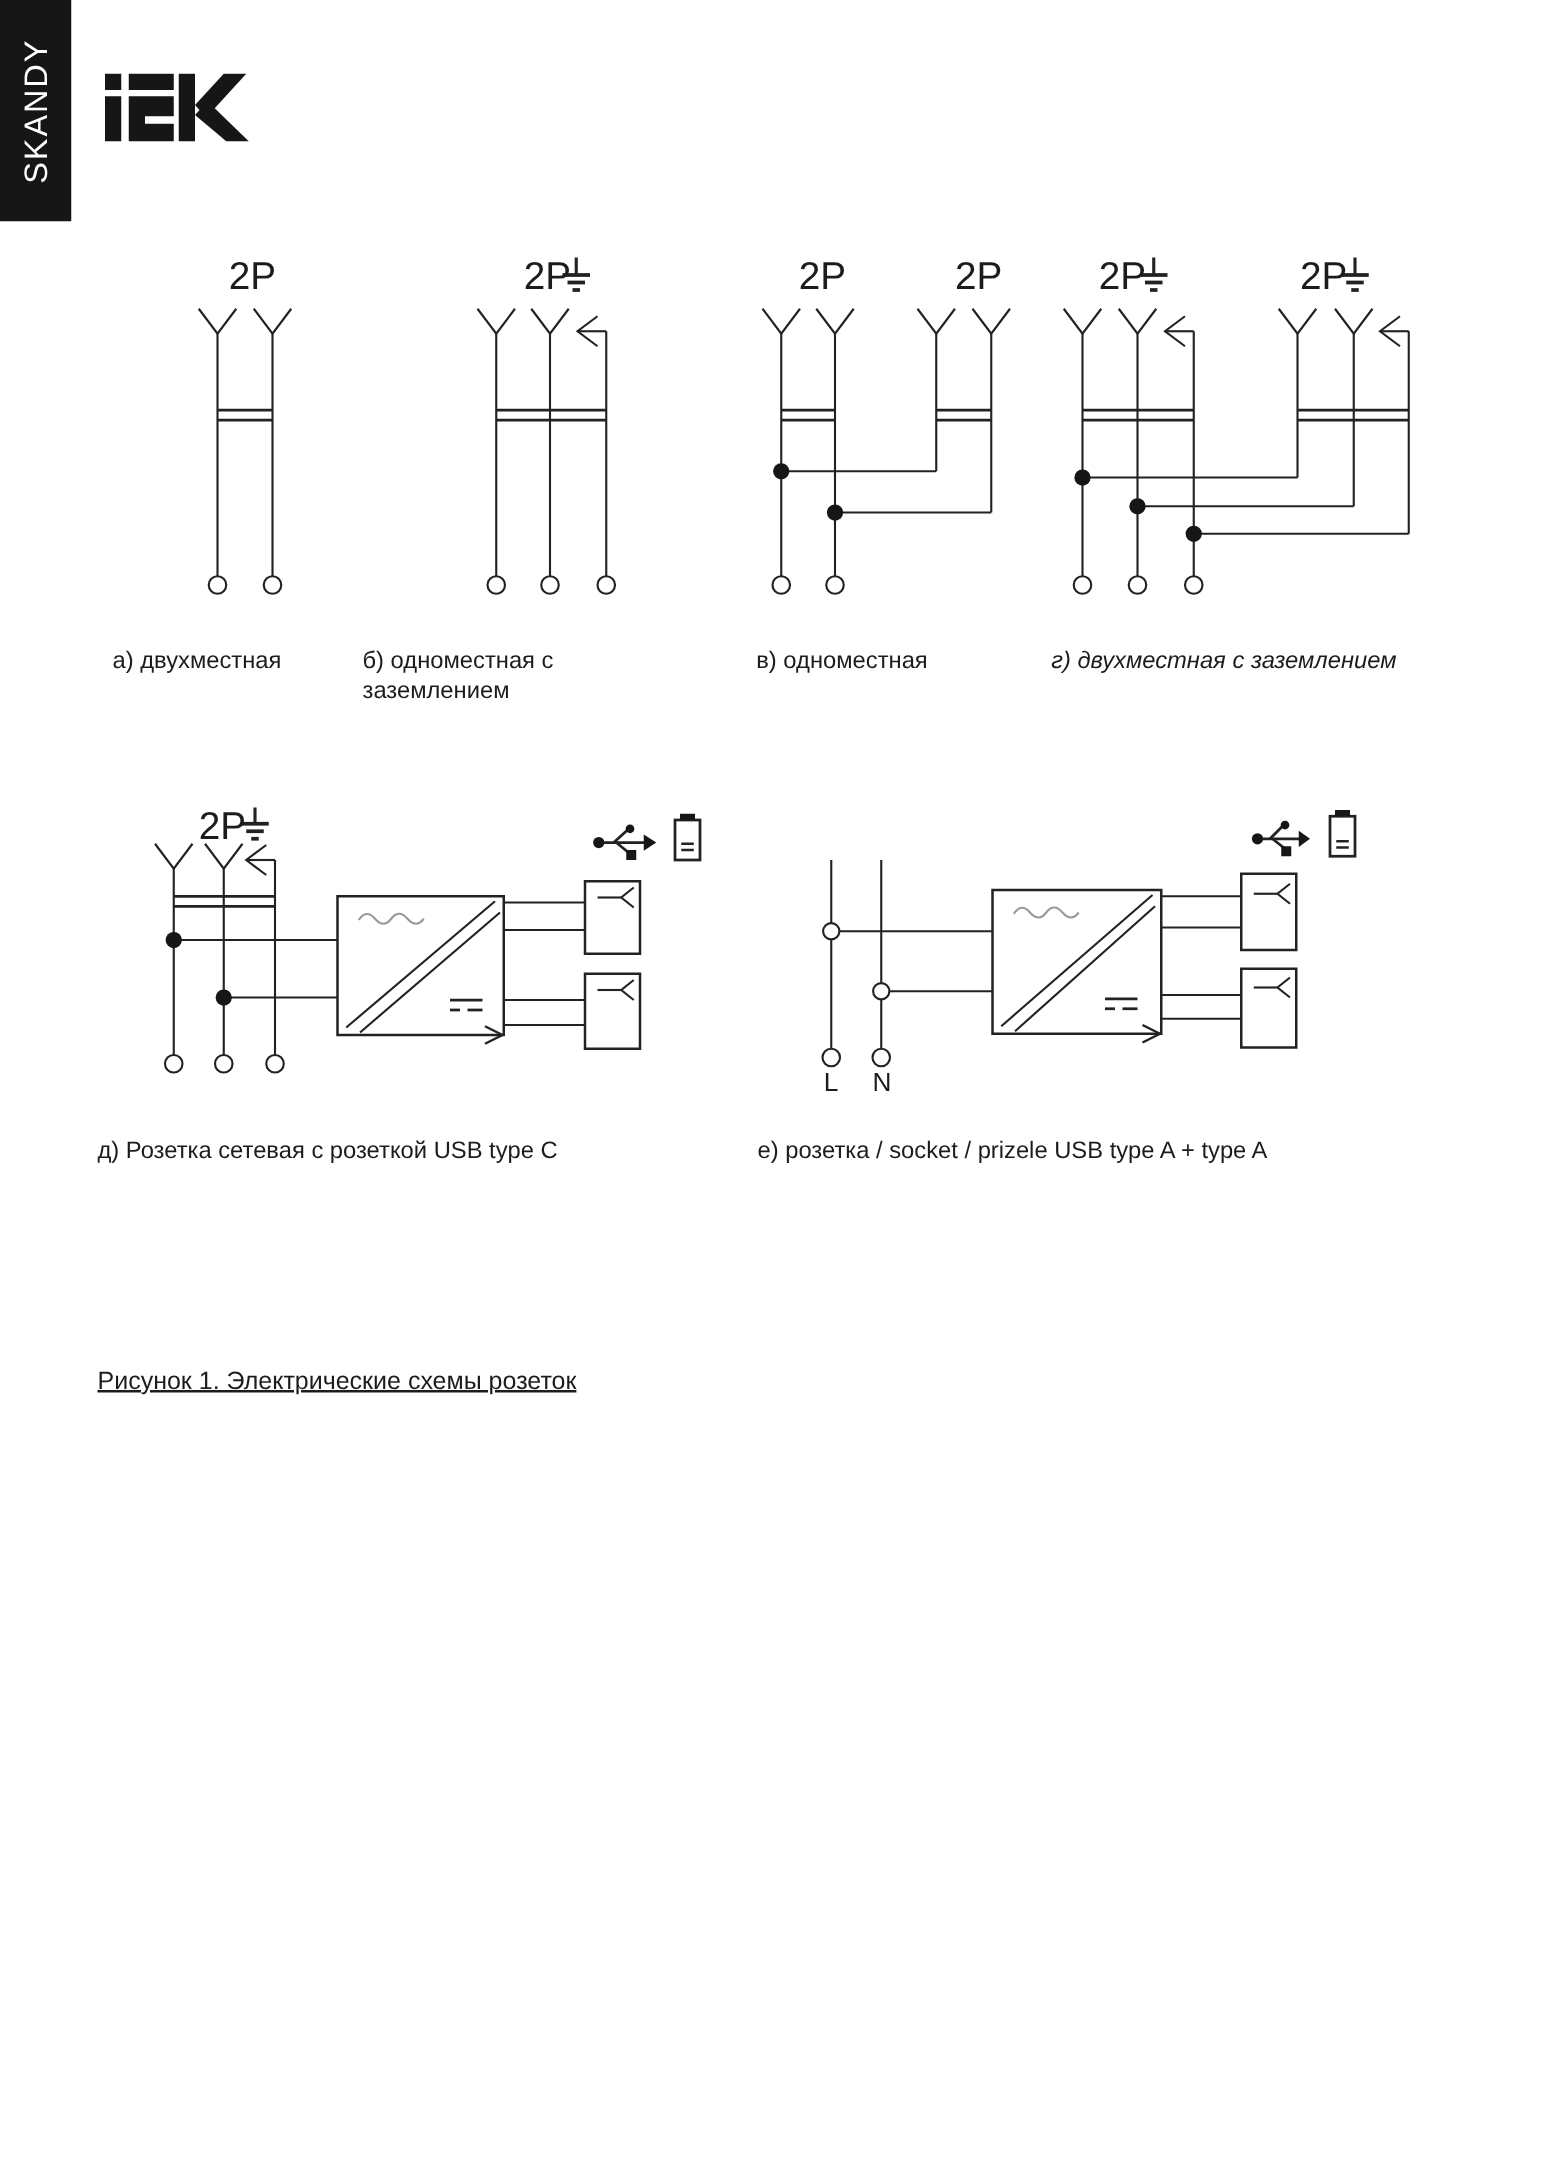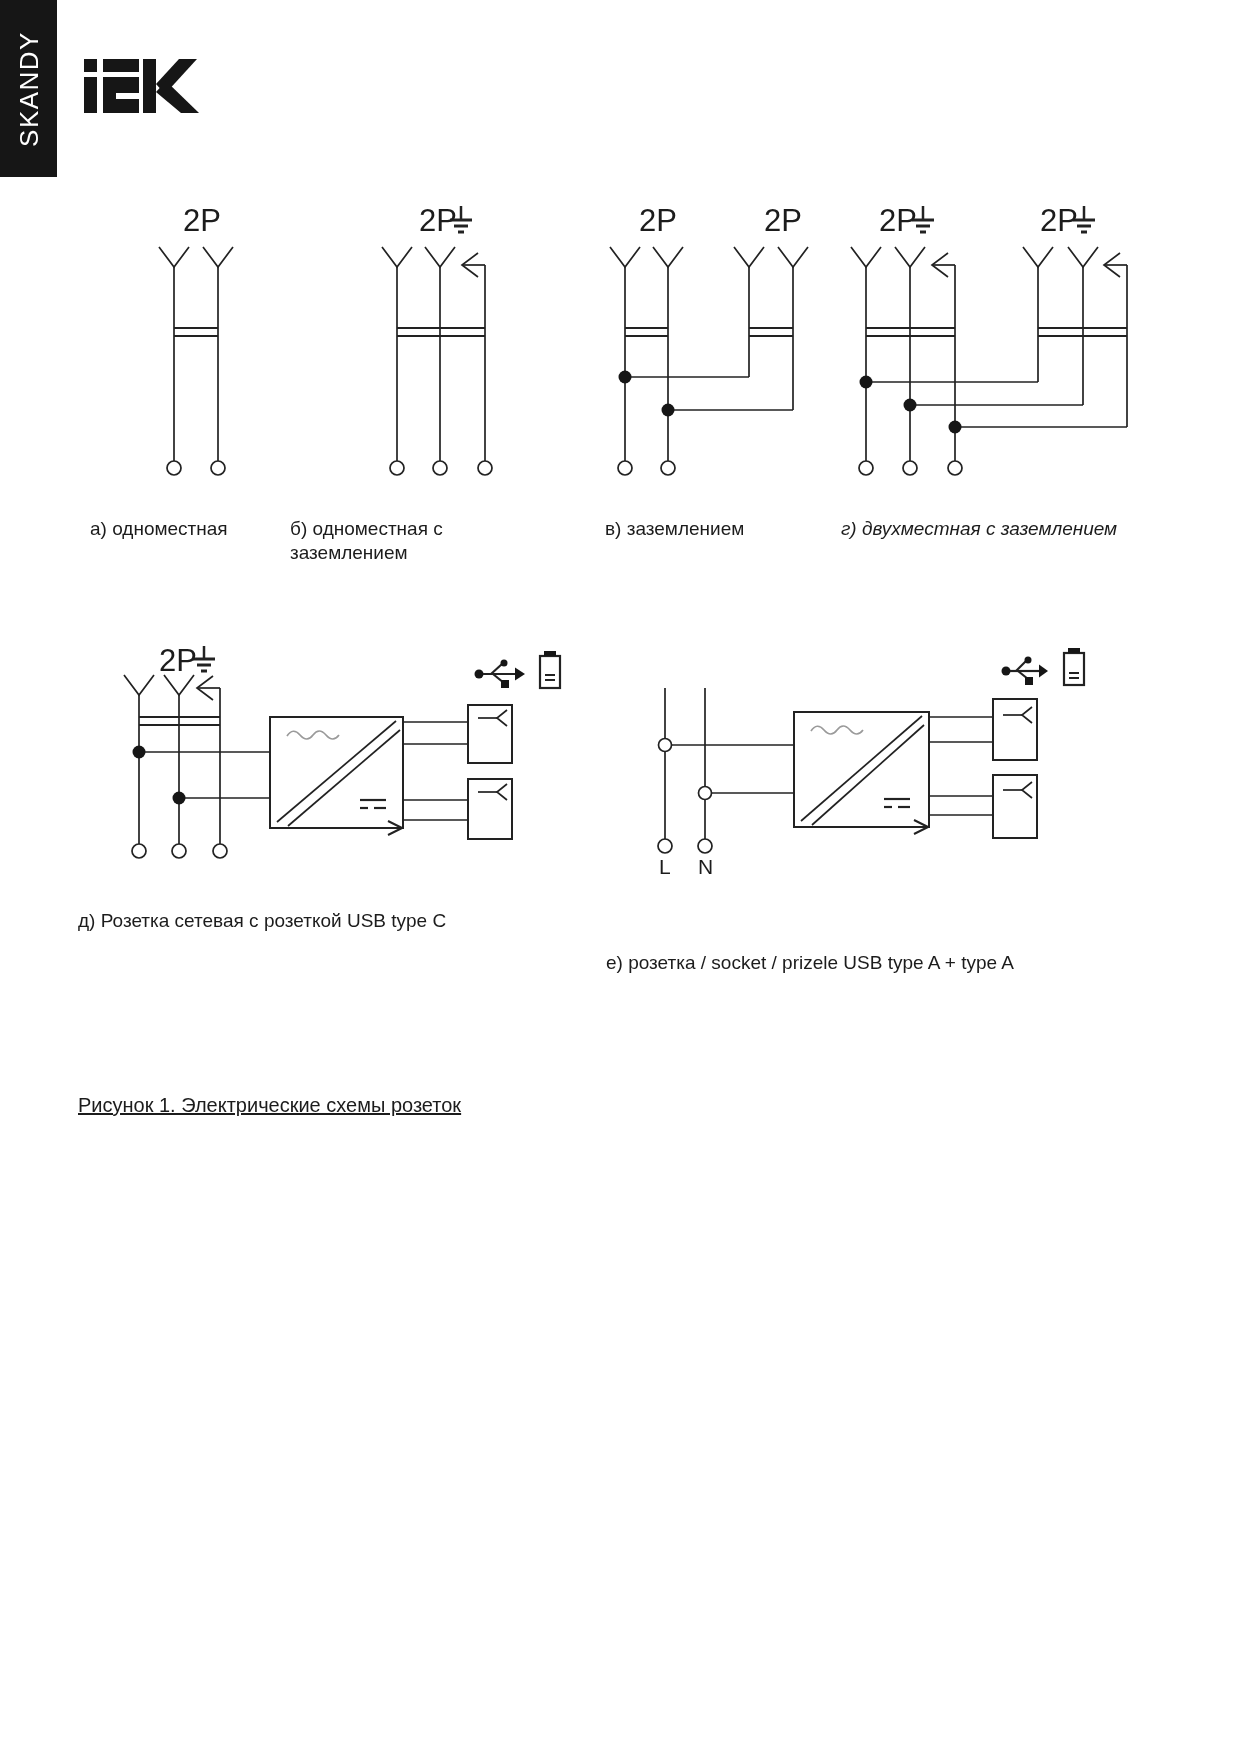--- a/index.html
+++ b/index.html
@@ -275,25 +275,25 @@
   <span class="label p2" style="left:419px;top:203px;">2P</span>
   <span class="label p2" style="left:639px;top:203px;">2P</span>
   <span class="label p2" style="left:764px;top:203px;">2P</span>
   <span class="label p2" style="left:879px;top:203px;">2P</span>
   <span class="label p2" style="left:1040px;top:203px;">2P</span>
   <span class="label p2" style="left:159px;top:643px;">2P</span>
 
   <span class="label ln" style="left:659px;top:855px;">L</span>
   <span class="label ln" style="left:698px;top:855px;">N</span>
 
-  <span class="label cap" style="left:90px;top:517px;">а) одноместная</span>
+  <span class="label cap" style="left:90px;top:517px;">а) двухместная</span>
   <div class="label cap" style="left:290px;top:517px;">
     <span style="display:block;">б) одноместная с</span>
     <span style="display:block;">заземлением</span>
   </div>
-  <span class="label cap" style="left:605px;top:517px;">в) заземлением</span>
+  <span class="label cap" style="left:605px;top:517px;">в) одноместная</span>
   <span class="label cap" style="left:841px;top:517px;font-style:italic;">г) двухместная с заземлением</span>
   <span class="label cap" style="left:78px;top:909px;">д) Розетка сетевая с розеткой USB type C</span>
-  <span class="label cap" style="left:606px;top:951px;">е) розетка / socket / prizele USB type A + type A</span>
+  <span class="label cap" style="left:606px;top:909px;">е) розетка / socket / prizele USB type A + type A</span>
 
   <span class="label figcap" style="left:78px;top:1094px;text-decoration:underline;">Рисунок 1. Электрические схемы розеток</span>
 
 </div>
 
 </body></html>

